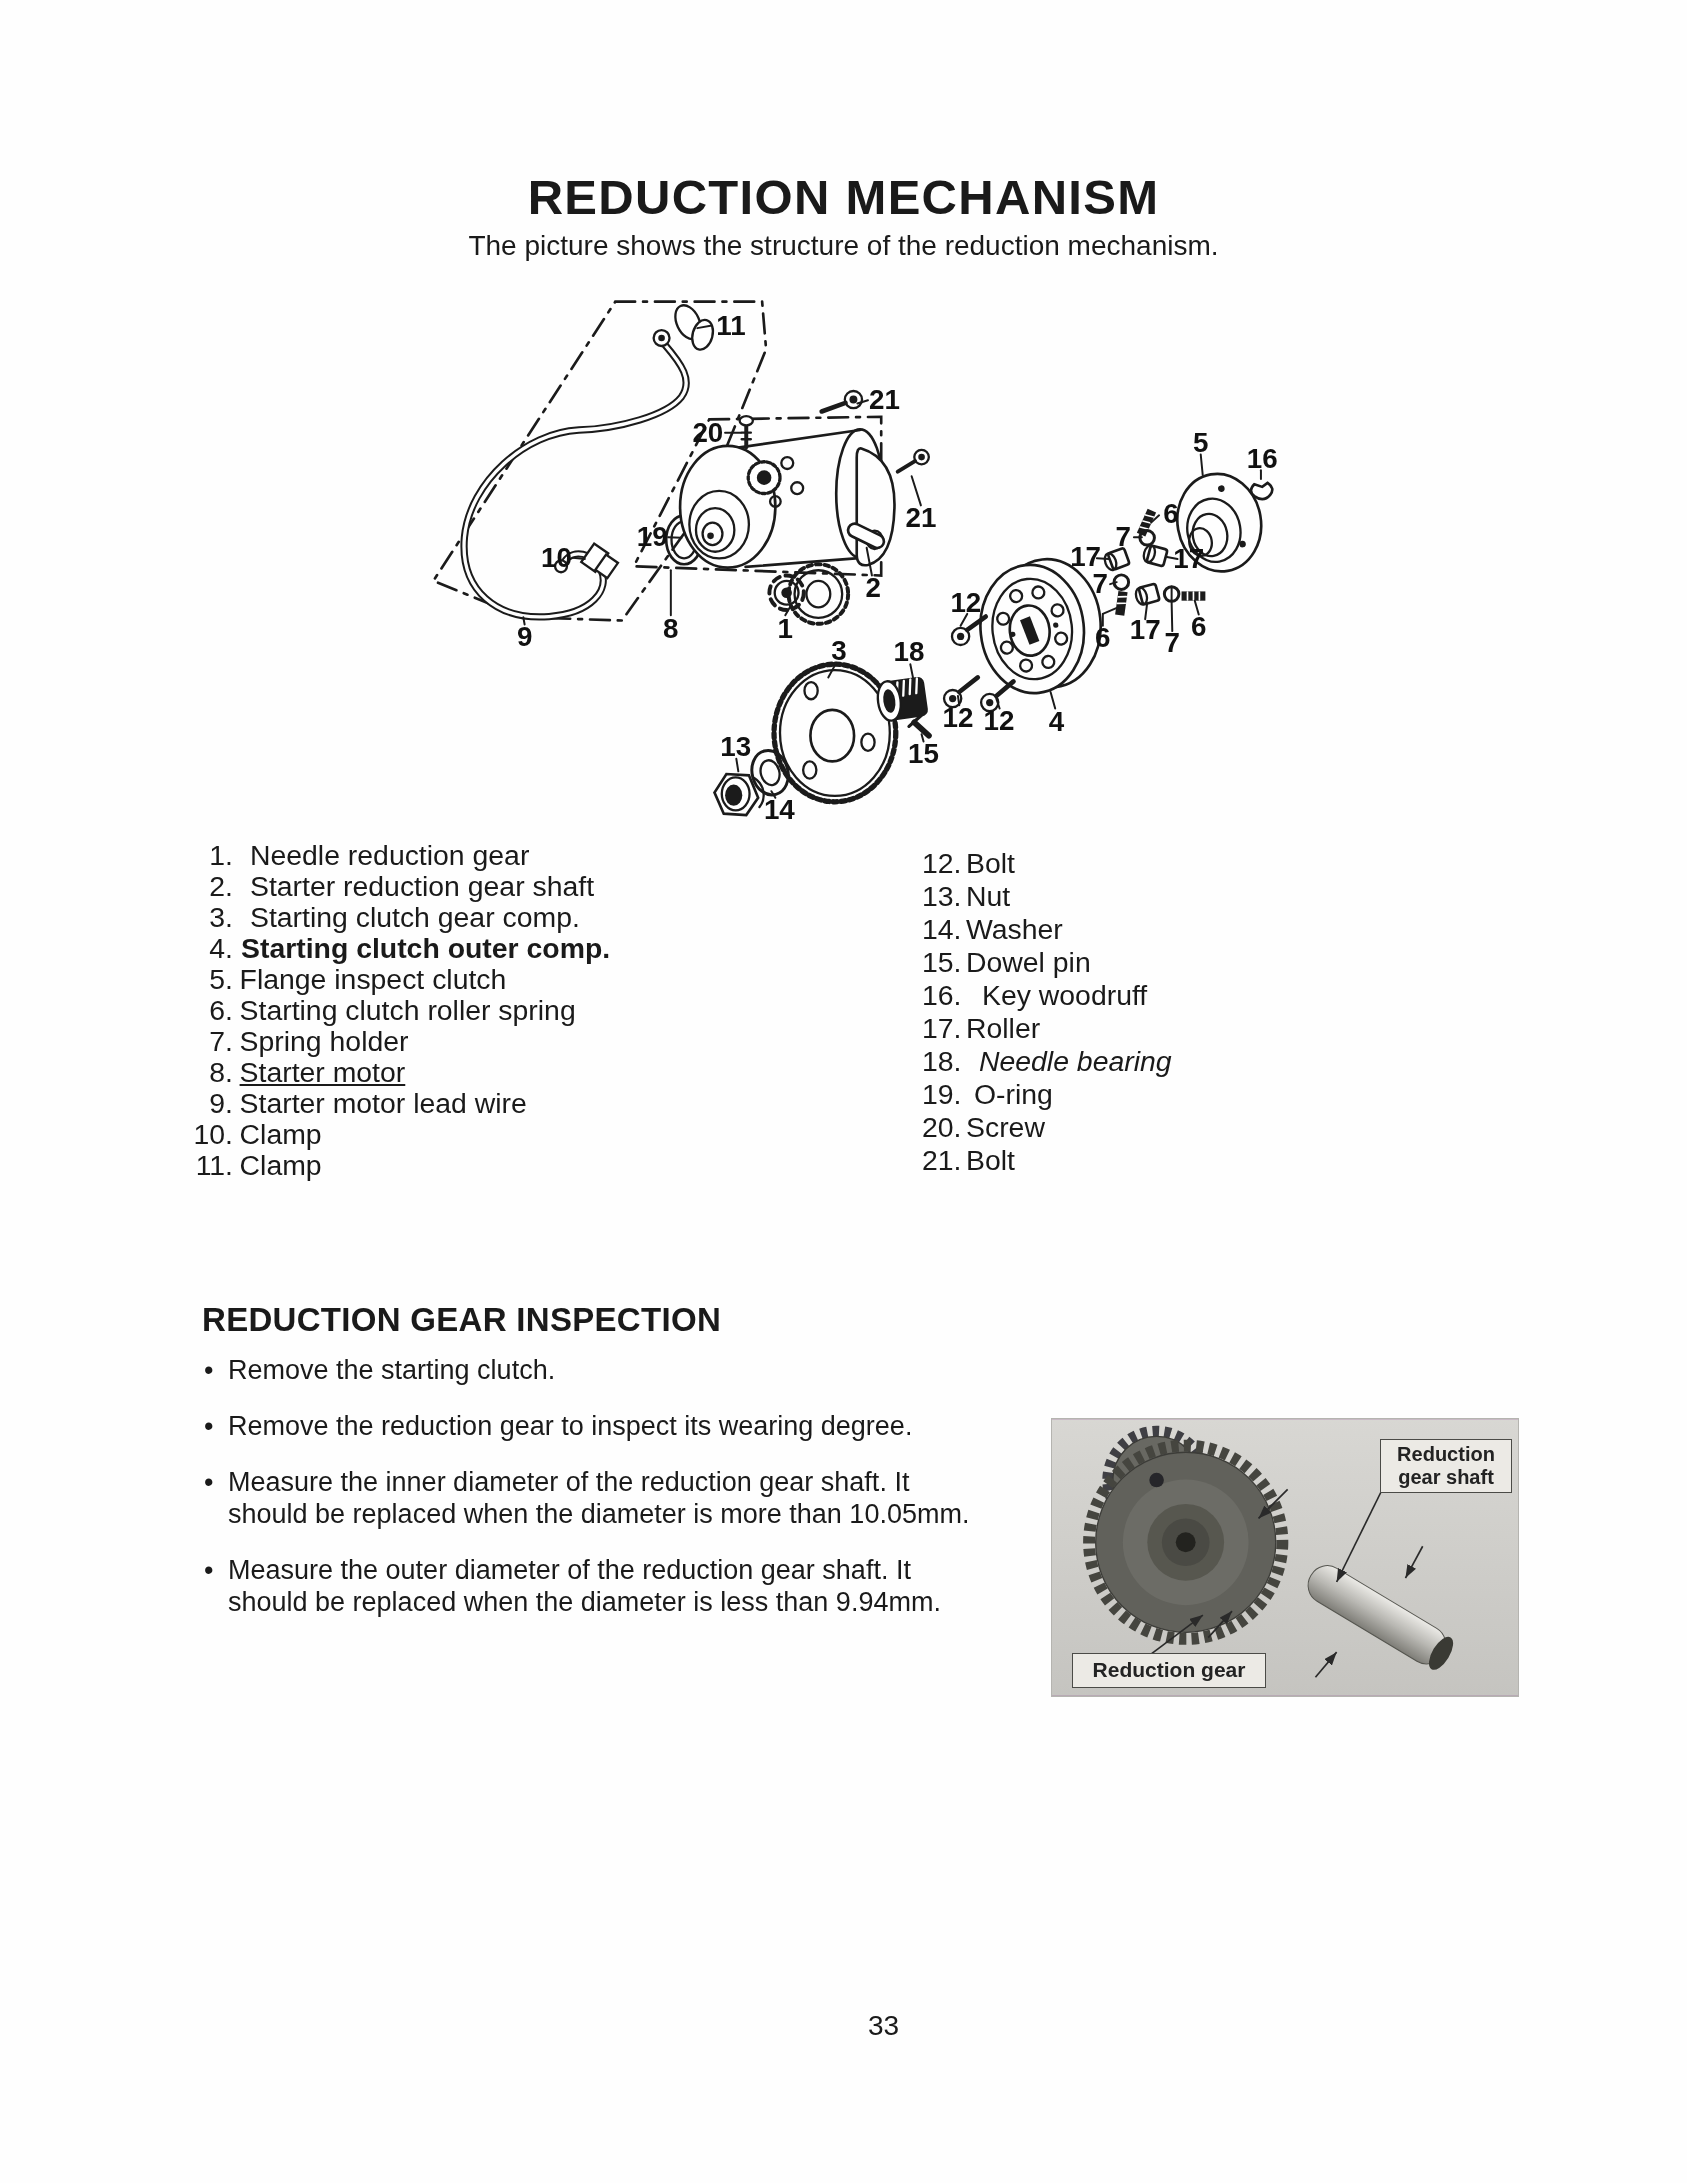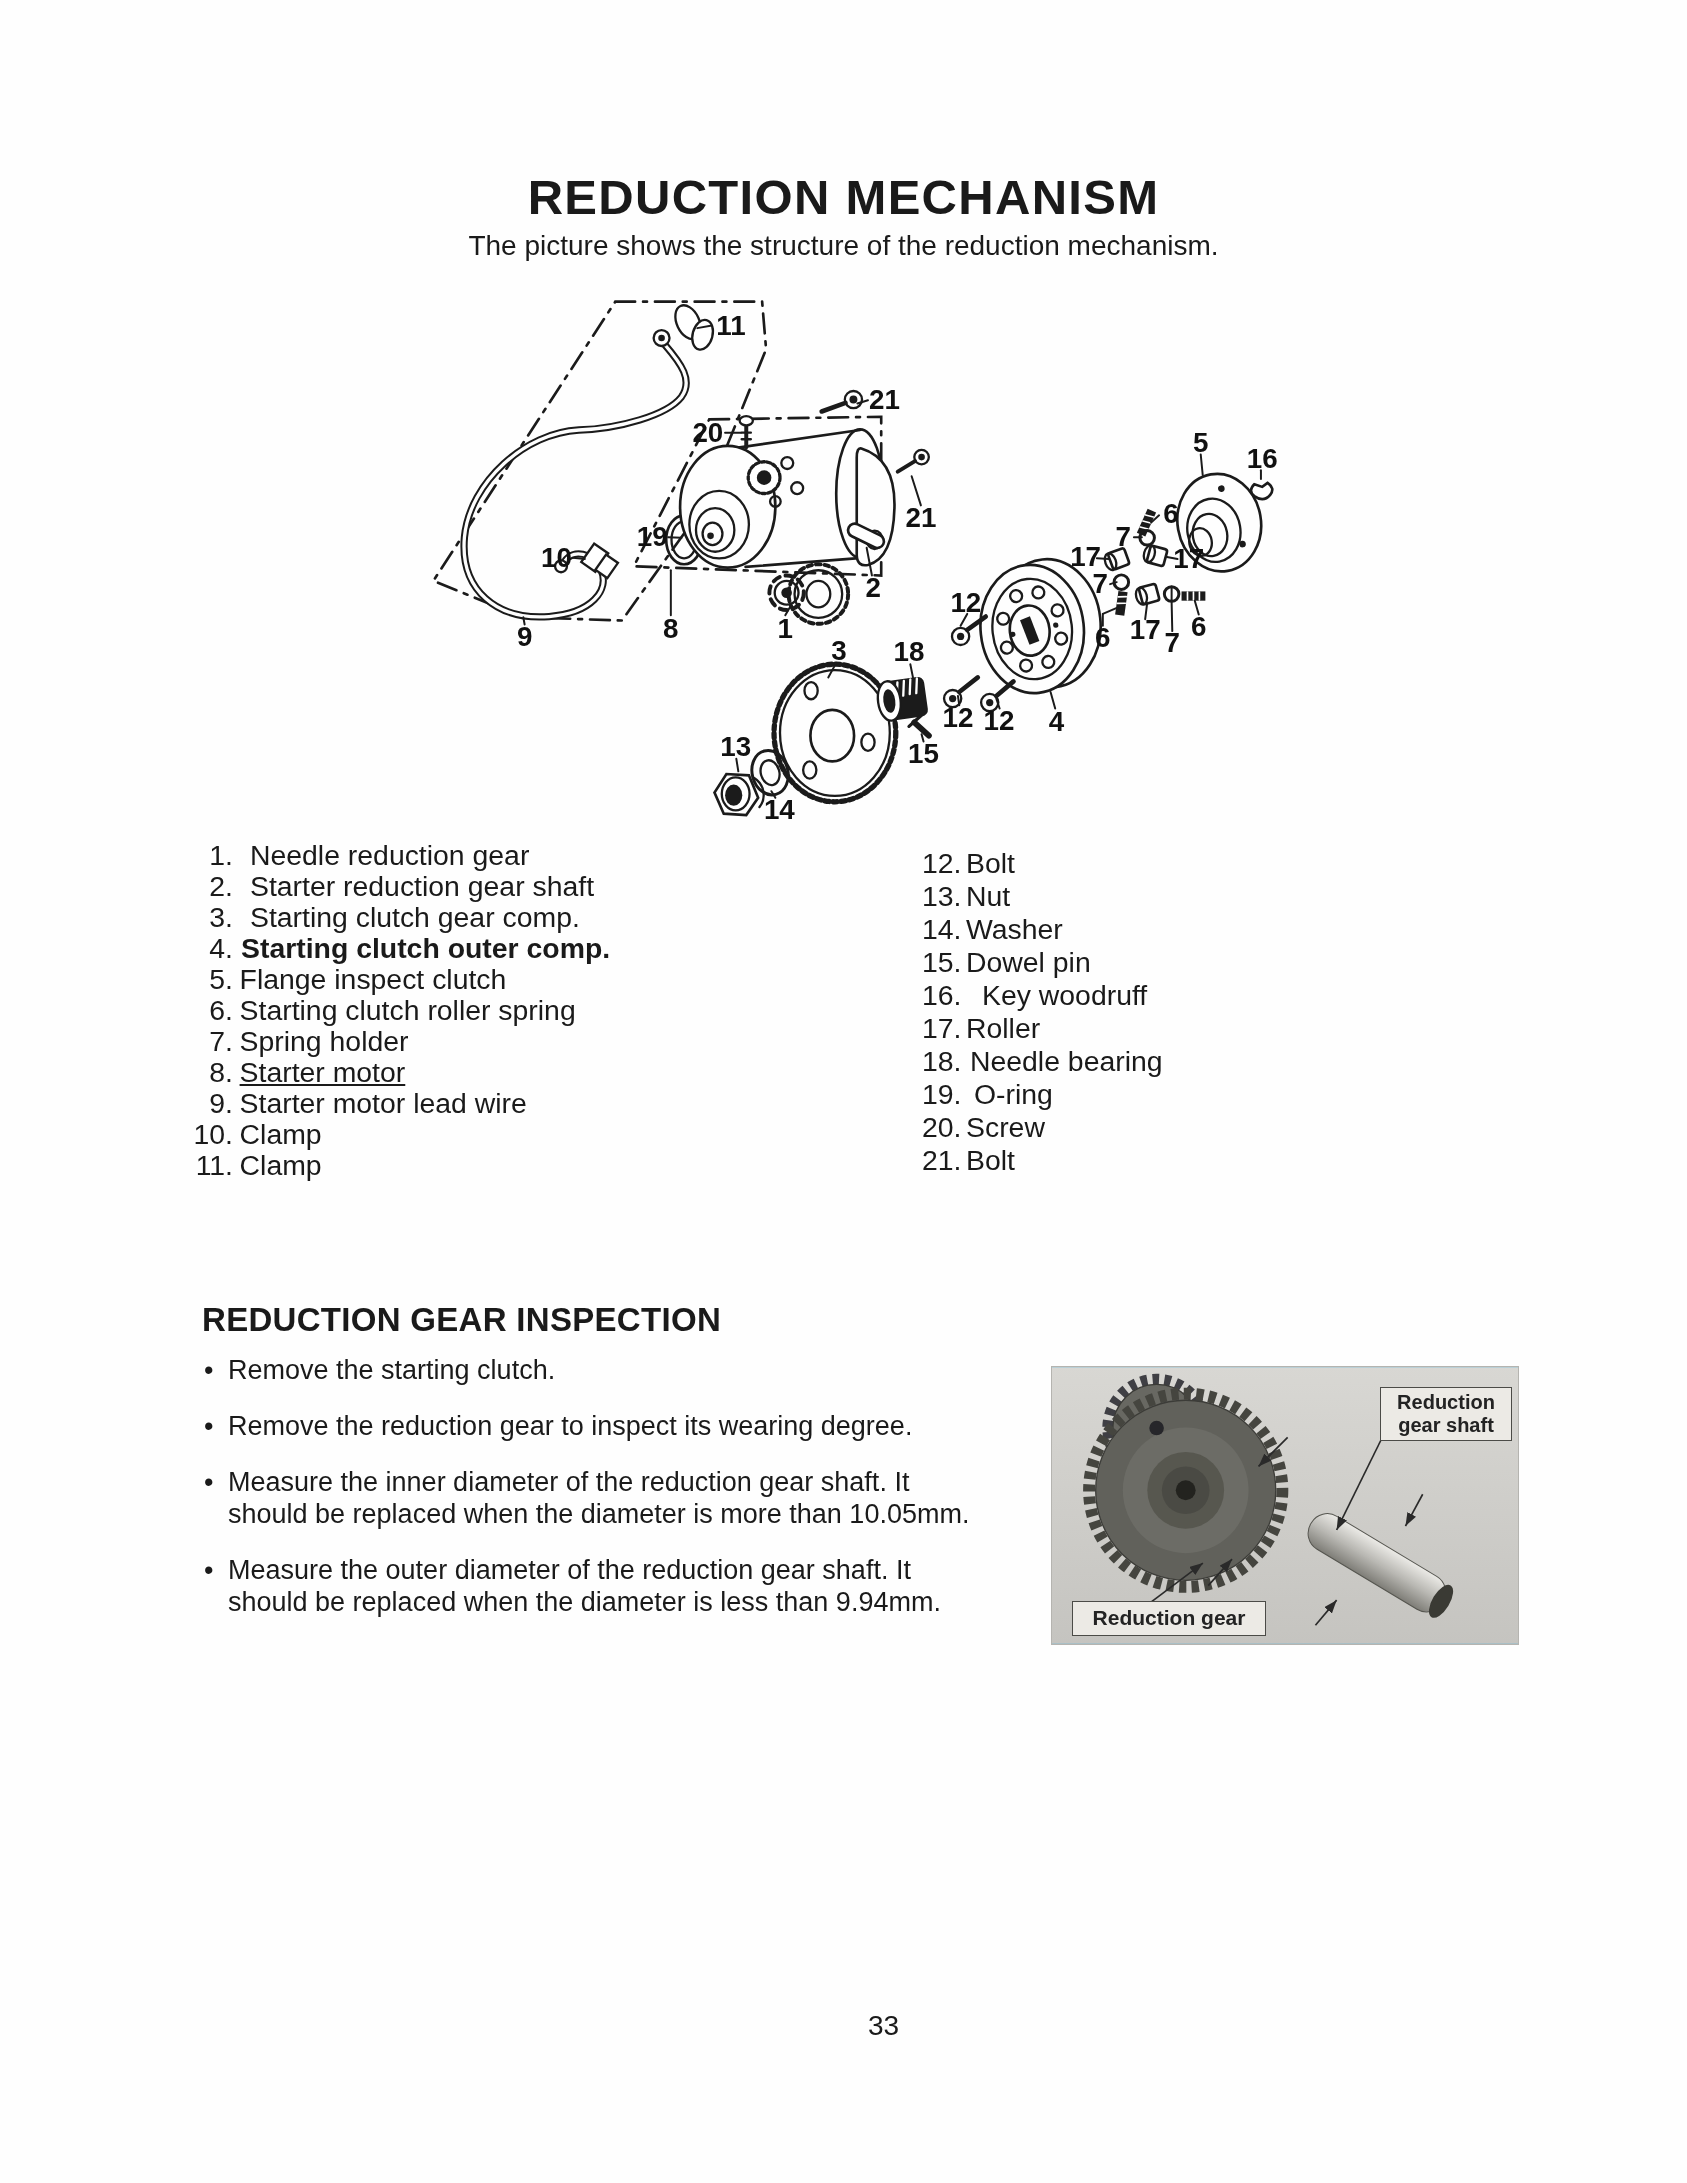--- a/index.html
+++ b/index.html
@@ -13,22 +13,22 @@
   #plist-left{left:184px;top:840px;}
   #plist-right{left:922px;top:847px;line-height:33px;}
   .prow{display:flex;}
   .prow .num{display:inline-block;text-align:right;flex:none;}
   #plist-left .num{width:49px;}
   #plist-right .num{width:36px;}
   .insp-head{position:absolute;left:202px;top:1301px;font-size:33px;font-weight:bold;letter-spacing:0.3px;}
   #bullets{position:absolute;left:204px;top:1354px;width:867px;font-size:27px;}
   .bullet{position:relative;padding-left:24px;white-space:pre-line;line-height:32px;margin-bottom:24px;}
   .bullet::before{content:"\2022";position:absolute;left:0;top:0;}
-  .photo{position:absolute;left:1051px;top:1366px;width:466px;height:277px;
-         border:0.7px solid #b5b4b0;overflow:hidden;background:#0ea5e9;}
+  .photo{position:absolute;left:1051px;top:1418px;width:466px;height:277px;
+         border:0.7px solid #b5b4b0;overflow:hidden;background:#701a75;}
   .photo-label{position:absolute;background:#eceae5;border:1.3px solid #4b4b47;color:#232323;
                font-weight:bold;display:flex;align-items:center;justify-content:center;
                text-align:center;line-height:1.15;}
   #label-shaft{left:328px;top:20px;width:130px;height:52px;font-size:20px;}
   #label-gear{left:20px;top:234px;width:192px;height:33px;font-size:21px;}
   .pagenum{position:absolute;left:0;top:2010px;width:1687px;text-align:center;
            font-size:28px;transform:translateX(40px);}
   .co{font-size:42px;font-weight:bold;fill:#111;}
 </style>
 </head>
@@ -348,21 +348,21 @@
       <div class="prow">
         <span class="num">16.</span>
         <span style="margin-left: 24px;">Key woodruff</span>
       </div>
       <div class="prow">
         <span class="num">17.</span>
         <span style="margin-left: 8px;">Roller</span>
       </div>
       <div class="prow">
         <span class="num">18.</span>
-        <span style="margin-left: 12px;">Needle bearing</span>
+        <span style="margin-left: 21px; font-style: italic;">Needle bearing</span>
       </div>
       <div class="prow">
         <span class="num">19.</span>
         <span style="margin-left: 16px;">O-ring</span>
       </div>
       <div class="prow">
         <span class="num">20.</span>
         <span style="margin-left: 8px;">Screw</span>
       </div>
       <div class="prow">

